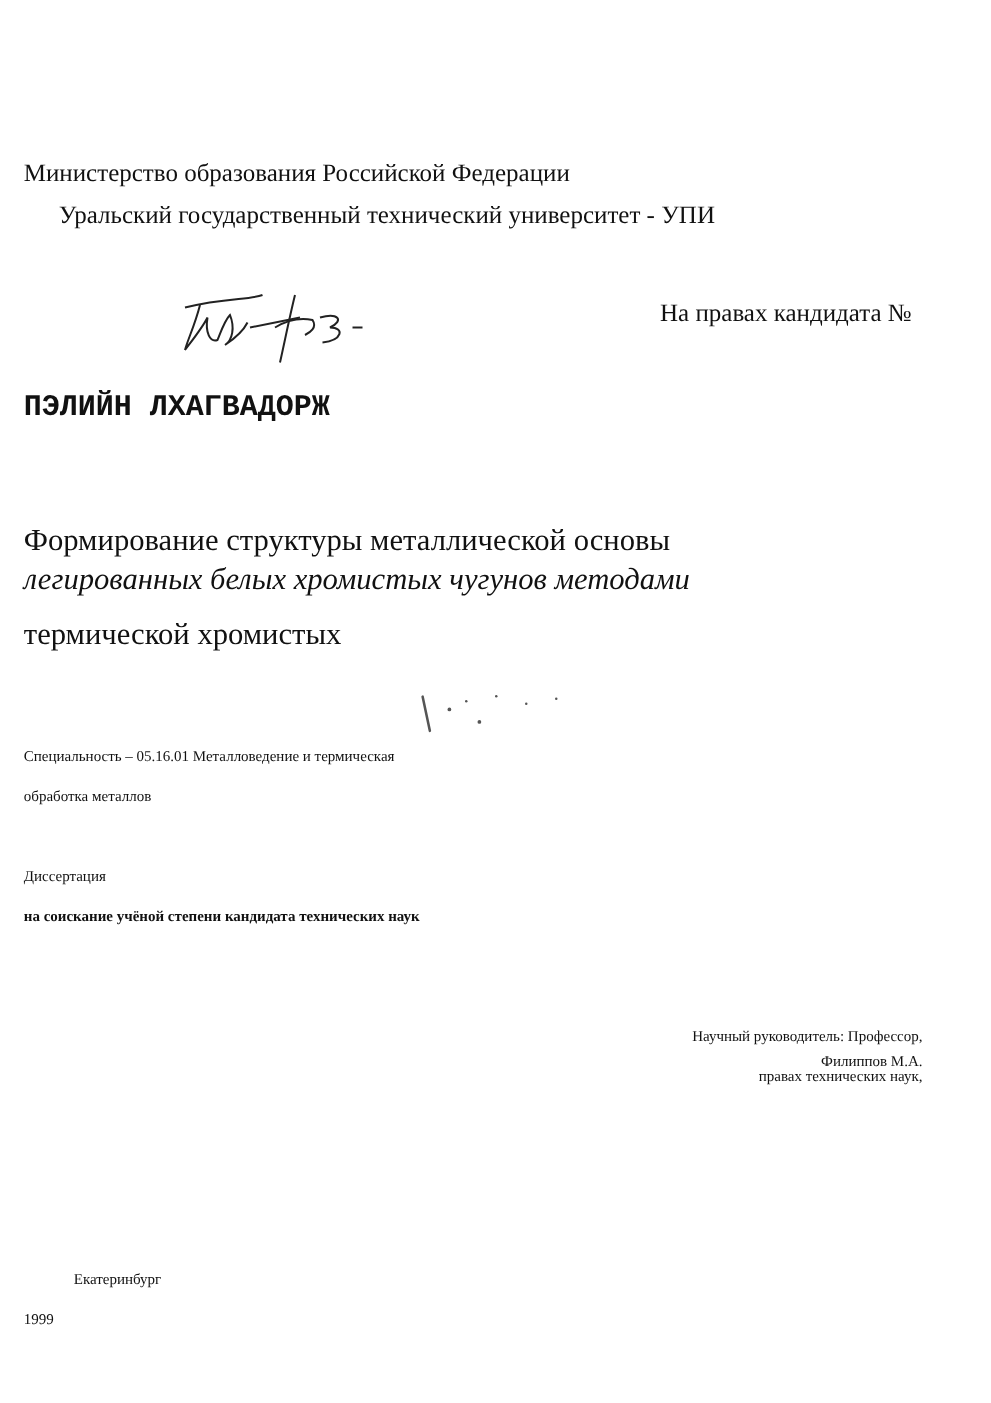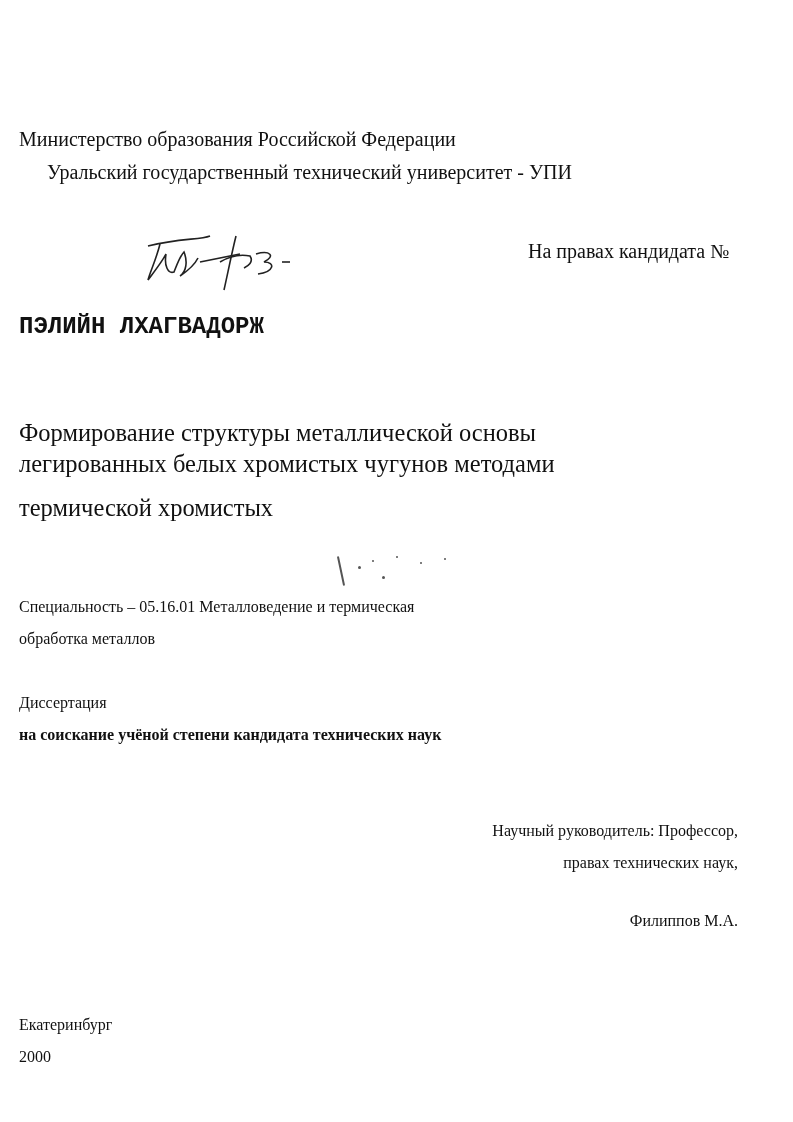--- a/index.html
+++ b/index.html
@@ -2,21 +2,21 @@
 <html><head>
   <meta charset="utf-8">
   <style>
     html, body { margin: 0; padding: 0; background: #ffffff; }
     body { width: 793px; height: 1122px; position: relative; overflow: hidden;
            font-family: "Liberation Serif", serif; color: #111111; }
     .line { position: absolute; white-space: nowrap; }
     .center { left: 0; width: 642px; text-align: left; padding-left: 19px; }
     .f20 { font-size: 20px; }
     .f19 { font-size: 24px; font-family: Liberation Mono, monospace; }
-    .f17 { font-size: 16px; }
+    .f17 { font-size: 12px; }
     .f24 { font-size: 24.5px; }
     .bold { font-weight: bold; }
     .right { text-align: right; }
     .sig { position: absolute; left: 140px; top: 232px; width: 180px; height: 60px; }
     .speck { position: absolute; background: #555; border-radius: 50%; }
   </style>
 </head>
 <body>
 
 <div>
@@ -32,39 +32,39 @@
     <path d="M80 30 C90 24, 100 22, 110 24 C114 30, 108 34, 104 36" stroke="#222" stroke-width="1.6" fill="none"></path>
     <path d="M116 22 C130 18, 136 24, 124 30 C136 30, 134 40, 118 42" stroke="#222" stroke-width="1.6" fill="none"></path>
     <path d="M142 30 L150 30" stroke="#222" stroke-width="1.6" fill="none"></path>
   </svg>
 
   <div class="line f20" style="top:240px; left:528px;">На правах кандидата №</div>
 
   <div class="line center f19 bold" style="top:313px;">ПЭЛИЙН ЛХАГВАДОРЖ</div>
 
   <div class="line center f24" style="top:406px;margin-top:13px;">Формирование структуры металлической основы</div>
-  <div class="line center f24" style="top:450px;">легированных белых хромистых чугунов методами</div>
+  <div class="line center f24" style="top:450px;font-style:italic;">легированных белых хромистых чугунов методами</div>
   <div class="line center f24" style="top:494px;">термической хромистых</div>
 
   <div>
     <div class="speck" style="left:340px; top:556px; width:2px; height:30px; border-radius:1px; transform:rotate(-12deg);"></div>
     <div class="speck" style="left:358px; top:566px; width:3px; height:3px;"></div>
     <div class="speck" style="left:372px; top:560px; width:2px; height:2px;"></div>
     <div class="speck" style="left:382px; top:576px; width:3px; height:3px;"></div>
     <div class="speck" style="left:396px; top:556px; width:2px; height:2px;"></div>
     <div class="speck" style="left:420px; top:562px; width:2px; height:2px;"></div>
     <div class="speck" style="left:444px; top:558px; width:2px; height:2px;"></div>
   </div>
 
   <div class="line center f17" style="top:598px;">Специальность – 05.16.01 Металловедение и термическая</div>
   <div class="line center f17" style="top:630px;">обработка металлов</div>
 
   <div class="line center f17" style="top:694px;">Диссертация</div>
   <div class="line center f17" style="top:726px;font-weight:bold;">на соискание учёной степени кандидата технических наук</div>
 
   <div class="line f17 right" style="top:822px; right:55px;">Научный руководитель: Профессор,</div>
   <div class="line f17 right" style="top:854px; right:55px;">правах технических наук,</div>
-  <div class="line f17 right" style="top:912px; right:55px;">Филиппов М.А.</div>
+  <div class="line f17 right" style="top:842px; right:55px;">Филиппов М.А.</div>
 
-  <div class="line center f17" style="top:1016px;">Екатеринбург</div>
-  <div class="line center f17" style="top:1048px;">2000</div>
+  <div class="line center f17" style="top:1016px;margin-left:40px;">Екатеринбург</div>
+  <div class="line center f17" style="top:1048px;">1999</div>
 
 </div>
 
 </body></html>

